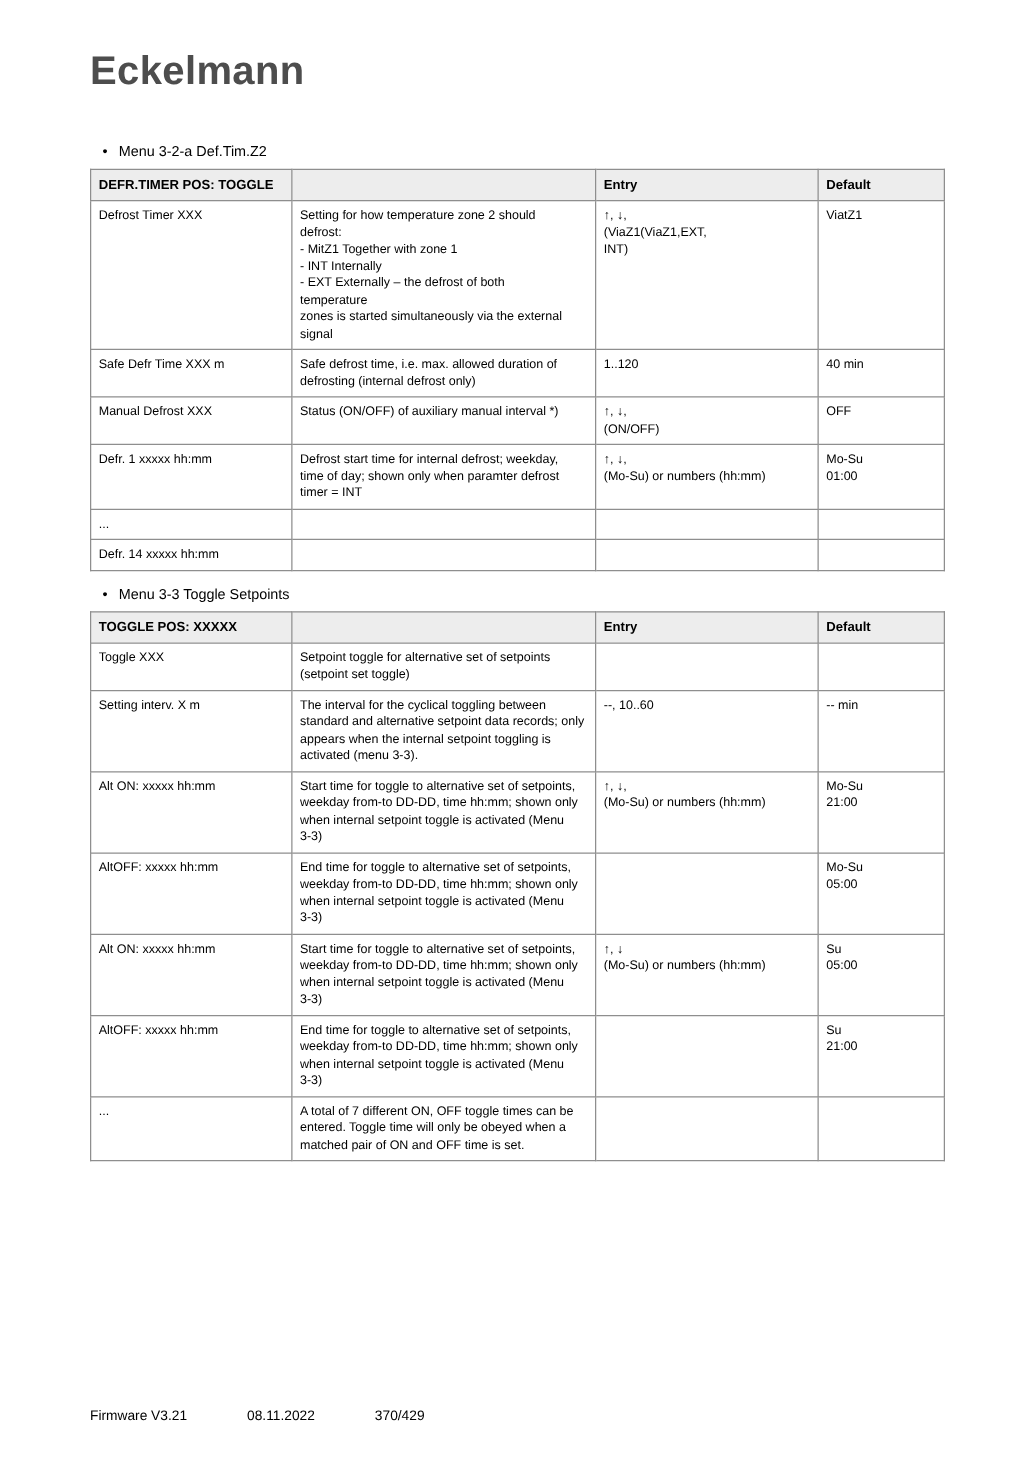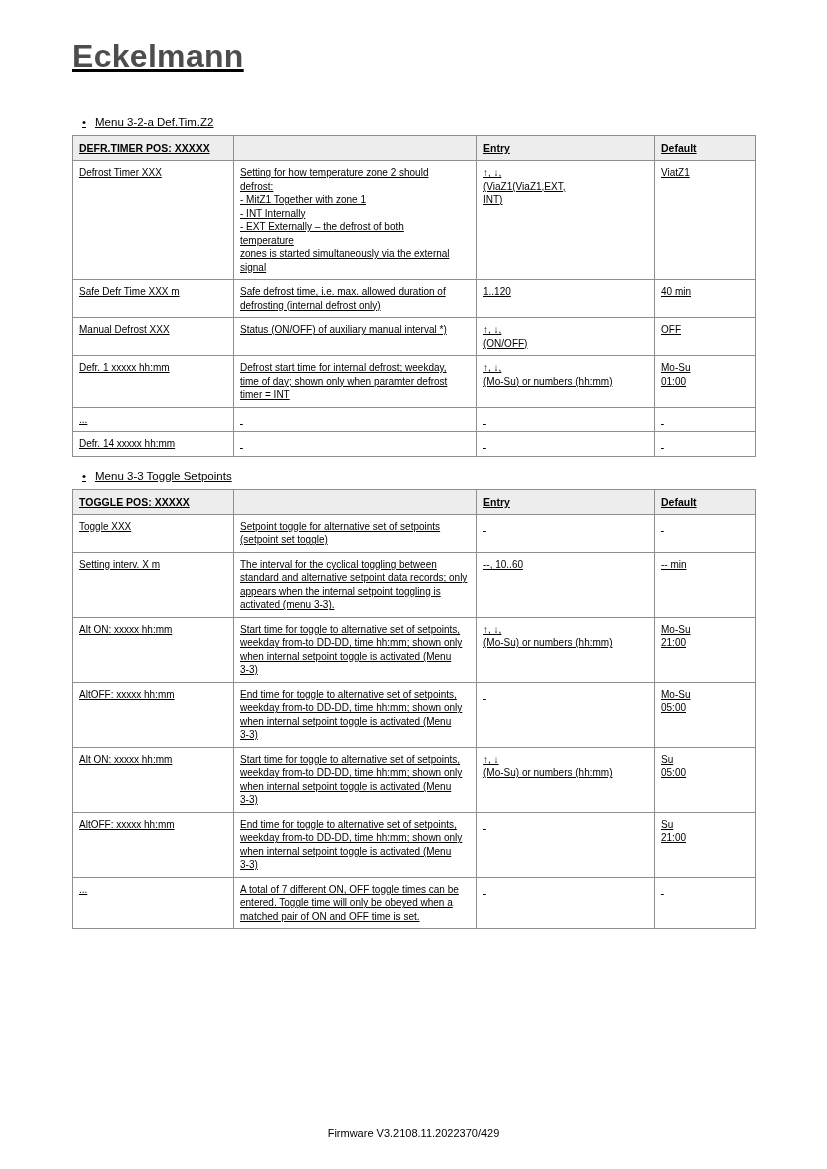--- a/index.html
+++ b/index.html
@@ -11,21 +11,20 @@
     color: #000000;
     font-family: "Liberation Sans", sans-serif;
     position: relative;
     overflow: hidden;
   }
   .page {
     padding: 40px 72px 0 72px;
     width: 755px;
     height: 1169px;
     position: relative;
-    text-decoration: underline;
   }
   .logo {
     font-size: 32px;
     font-weight: bold;
     color: #4d4d4d;
     letter-spacing: 0.3px;
     line-height: 1;
     margin-bottom: 44px;
   }
   .bullet-line {
@@ -63,22 +62,23 @@
     font-size: 10.5px;
     height: 24px;
   }
   table.spec-table td:empty::after { content: "\00a0"; }
   .footer {
     position: absolute;
     left: 72px;
     bottom: 30px;
     width: 683px;
     display: flex;
-    justify-content: center;
+    justify-content: flex-start;
     font-size: 11px;
+    gap: 48px;
   }
 </style>
 </head>
 <body>
 
 <div class="page">
 
   <div class="logo">Eckelmann</div>
 
   <div class="section">
@@ -88,21 +88,21 @@
     </div>
     <table class="spec-table">
       <colgroup>
           <col class="c1">
           <col class="c2">
           <col class="c3">
           <col class="c4">
         </colgroup>
       <thead>
         <tr>
-          <th>DEFR.TIMER POS: XXXXX</th>
+          <th>DEFR.TIMER POS: TOGGLE</th>
           <th></th>
           <th>Entry</th>
           <th>Default</th>
         </tr>
       </thead>
       <tbody>
         <tr>
           <td>Defrost Timer XXX</td>
           <td>Setting for how temperature zone 2 should
 defrost:

